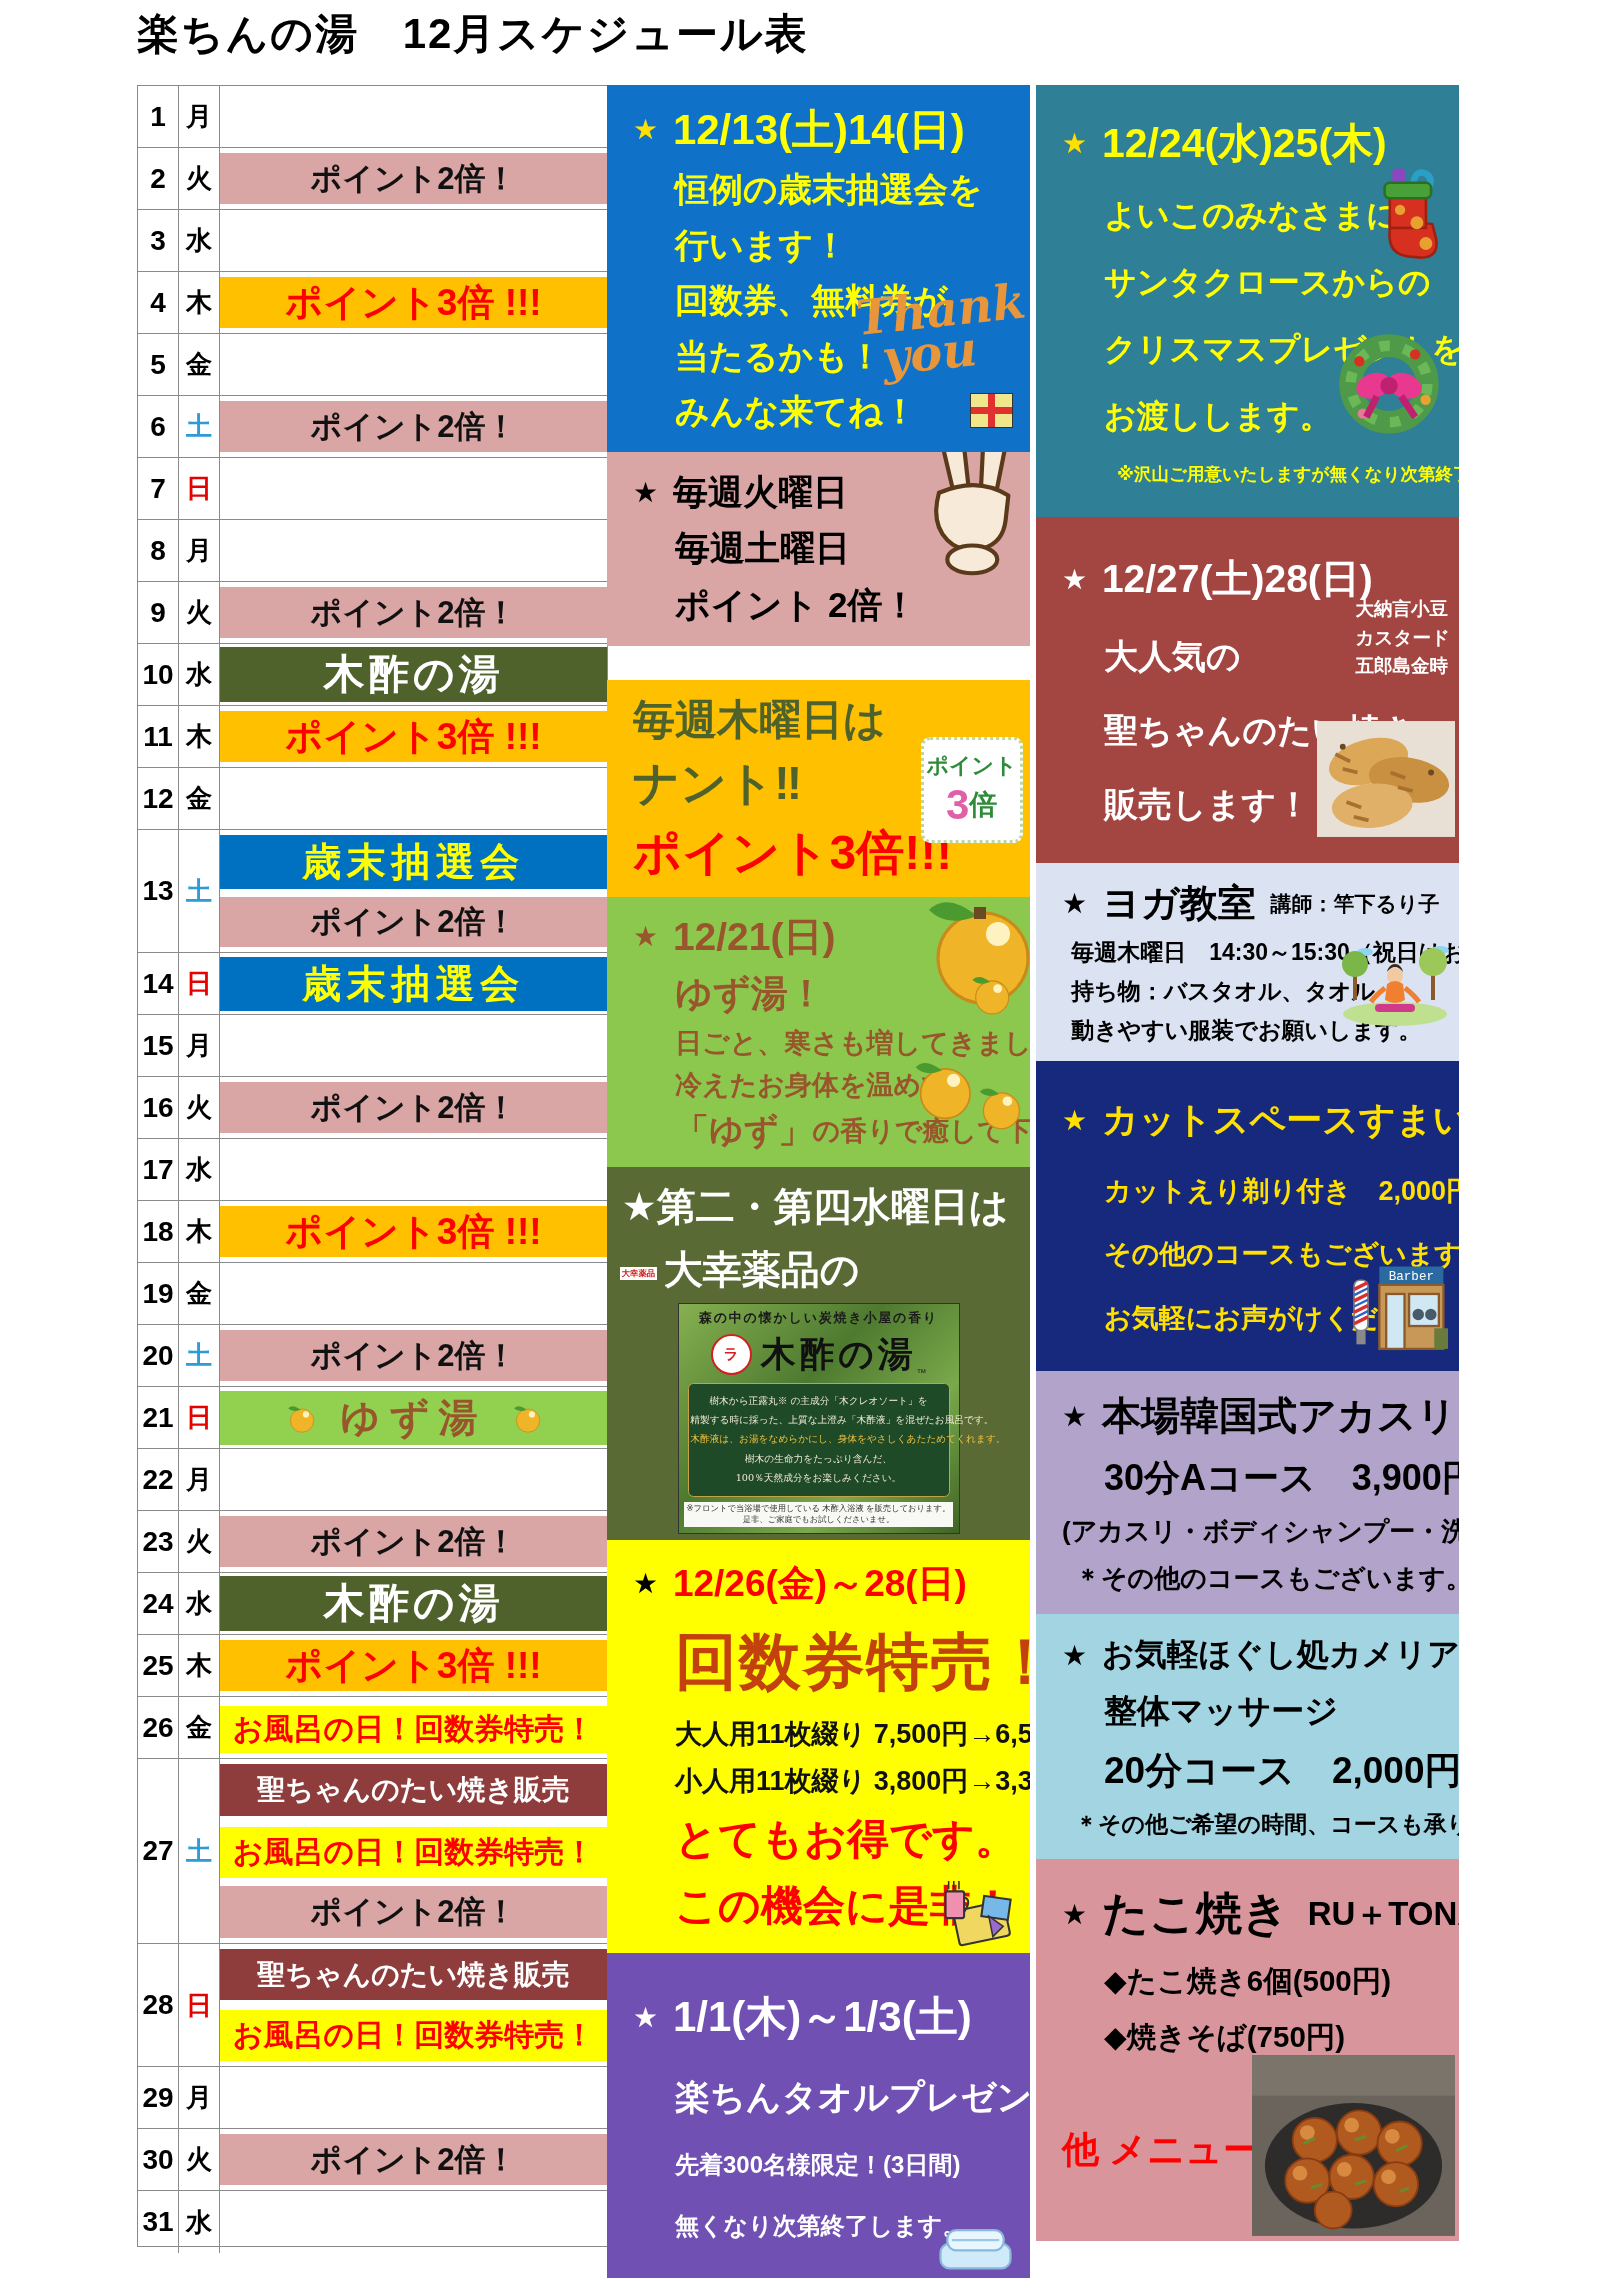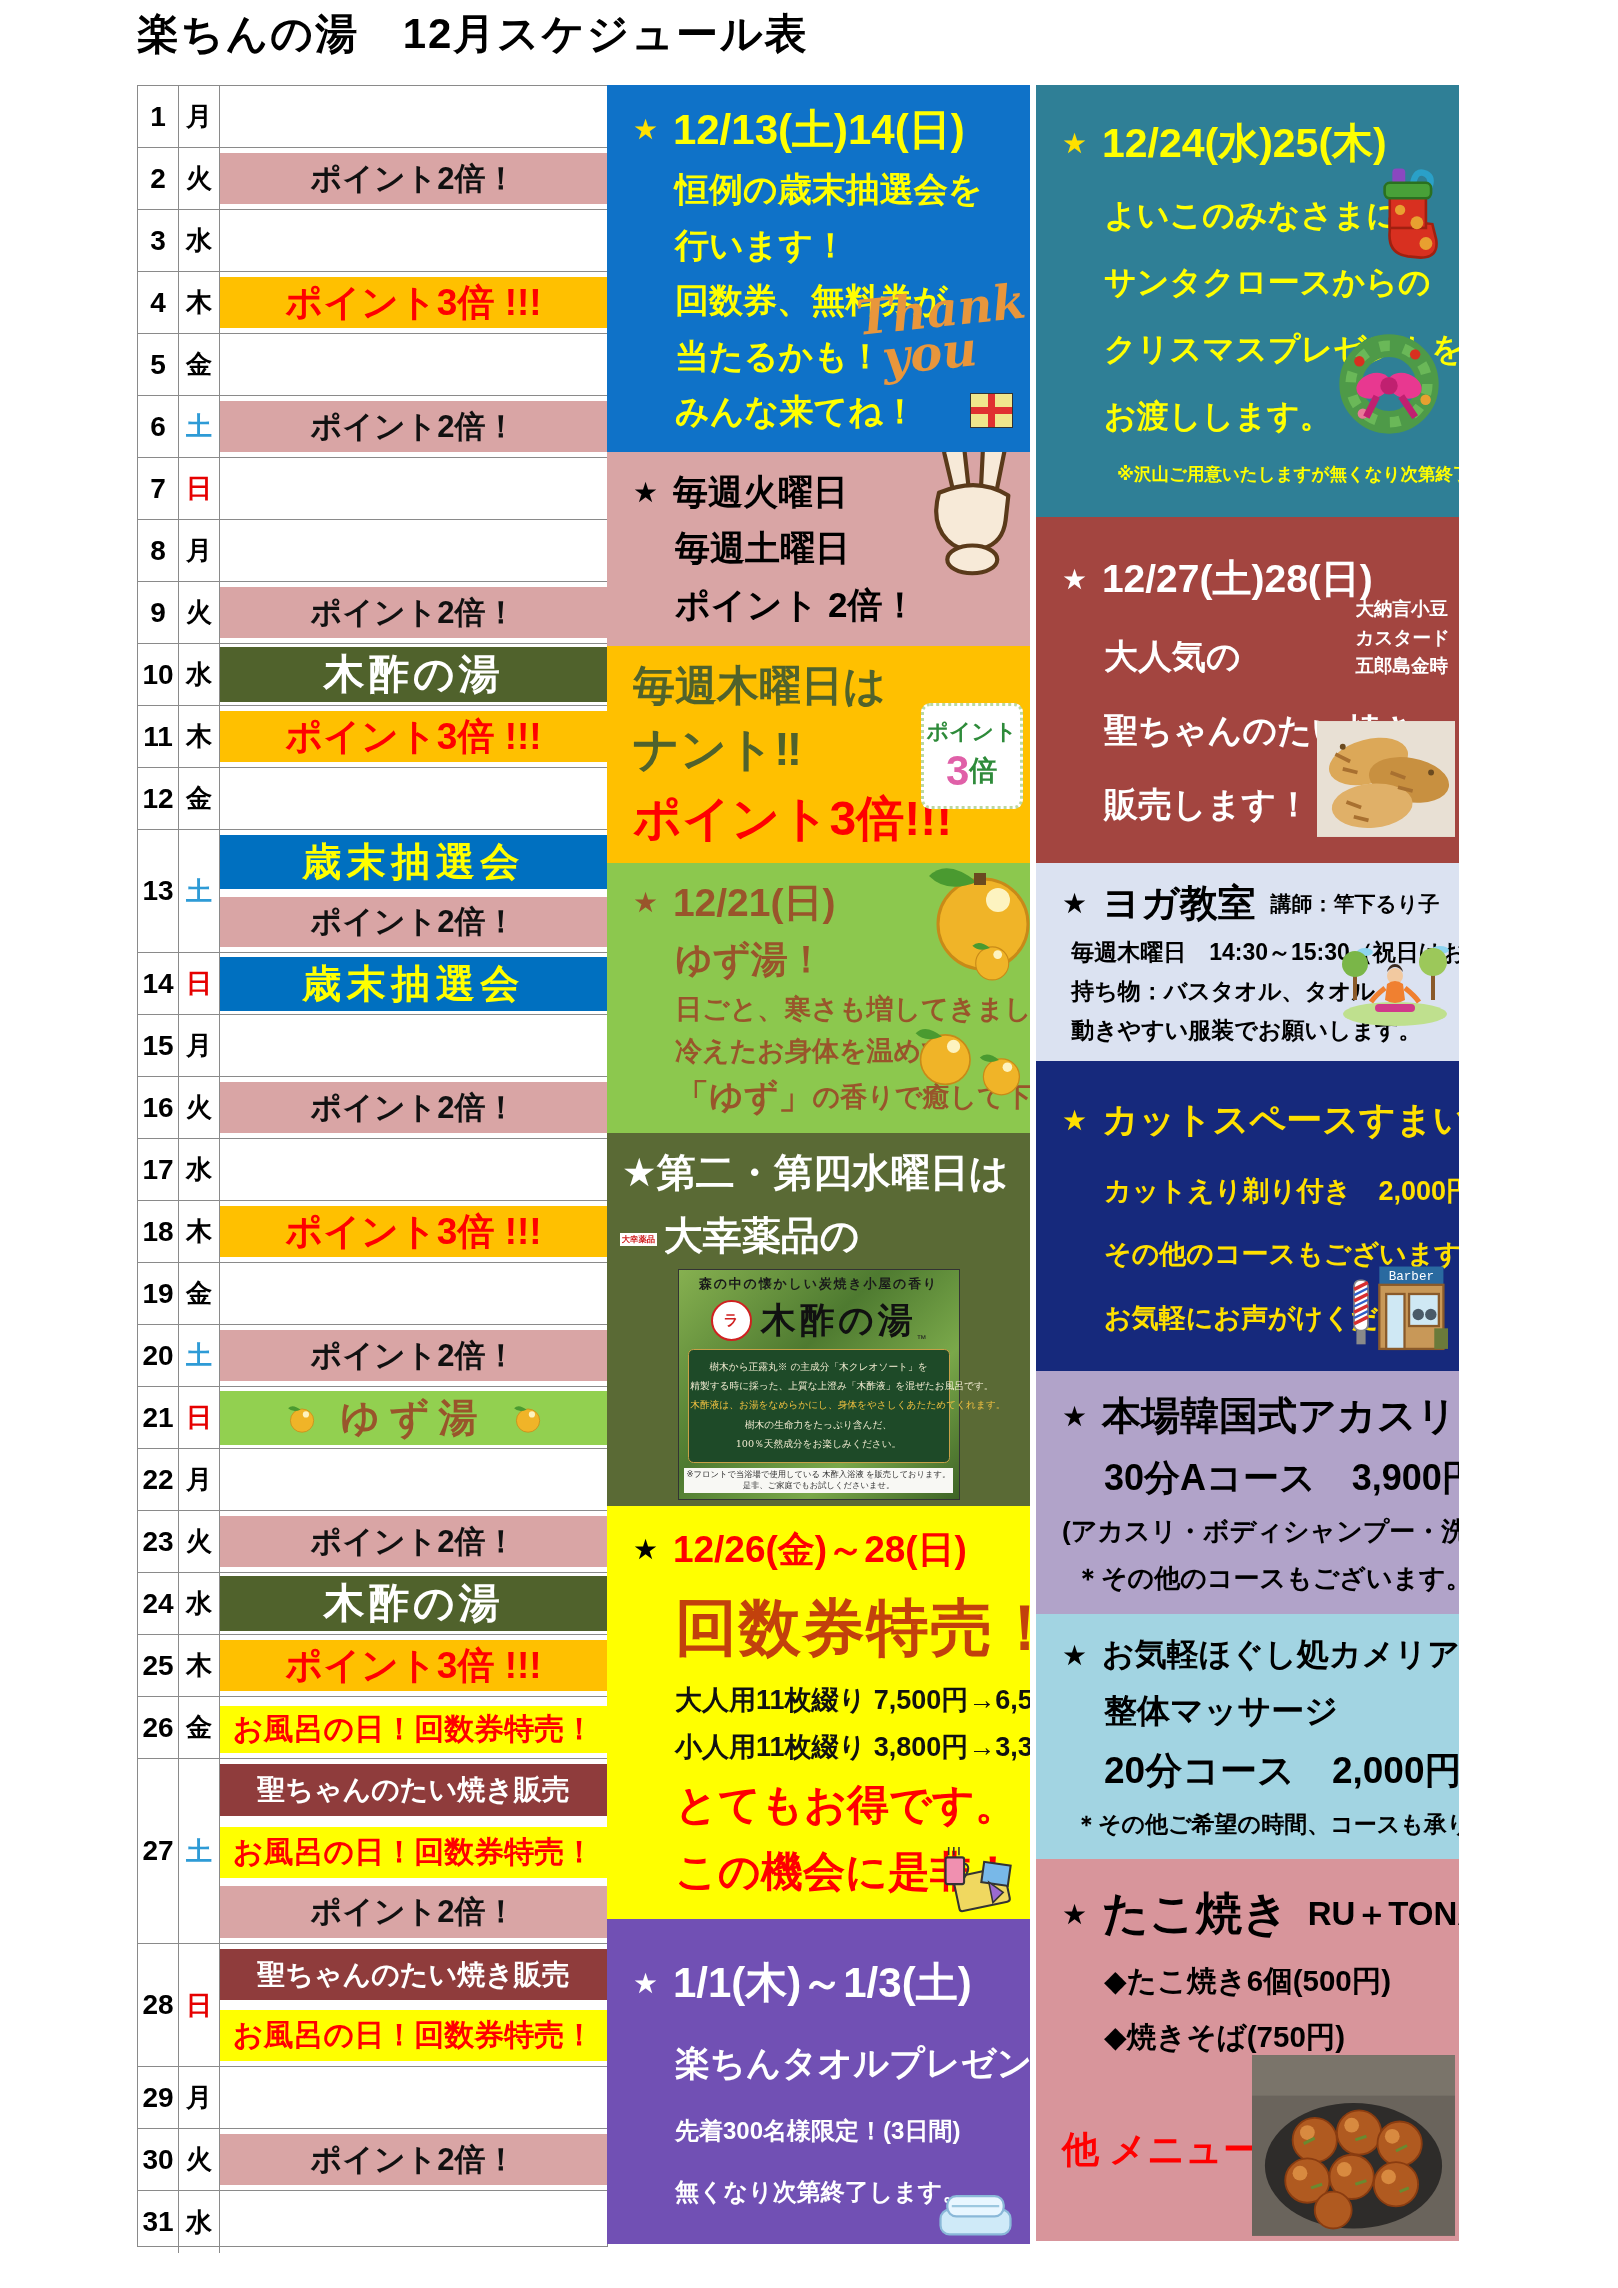--- a/index.html
+++ b/index.html
@@ -35,21 +35,21 @@
   .star{margin-right:14.8px;font-size:28px;}
   .indent{padding-left:42px;}
   .star-y{color:#ffe000;} .star-w{color:#fff;} .star-k{color:#000;} .star-br{color:#99552b;}
 
   
   #blk-raffle{background:#0f72c8;height:367px;color:#ffff00;}
   #blk-raffle .hd{font-size:42px;}
   #blk-raffle .bd{font-size:34px;}
   #blk-weekly{background:#d9a5a5;height:194px;color:#000;}
   #blk-weekly .bd{font-size:35px;}
-  #blk-thu{background:#ffc000;height:217px;}
+  #blk-thu{background:#ffc000;height:217px;margin-top:34px;}
   #blk-thu .g{color:#50622c;font-size:42px;}
   #blk-thu .n{color:#50622c;font-size:46px;}
   #blk-thu .r{color:#ff0000;font-size:48px;}
   #blk-yuzu{background:#8cc84e;color:#99552b;height:270px;}
   #blk-yuzu .hd{font-size:39px;}
   #blk-yuzu .b1{font-size:37px;}
   #blk-yuzu .sm{font-size:27px;}
   #blk-kiso{background:#5a6a35;color:#fff;height:373px;}
   #blk-kiso .hd{font-size:39px;}
   #blk-toku{background:#ffff00;height:413px;}

